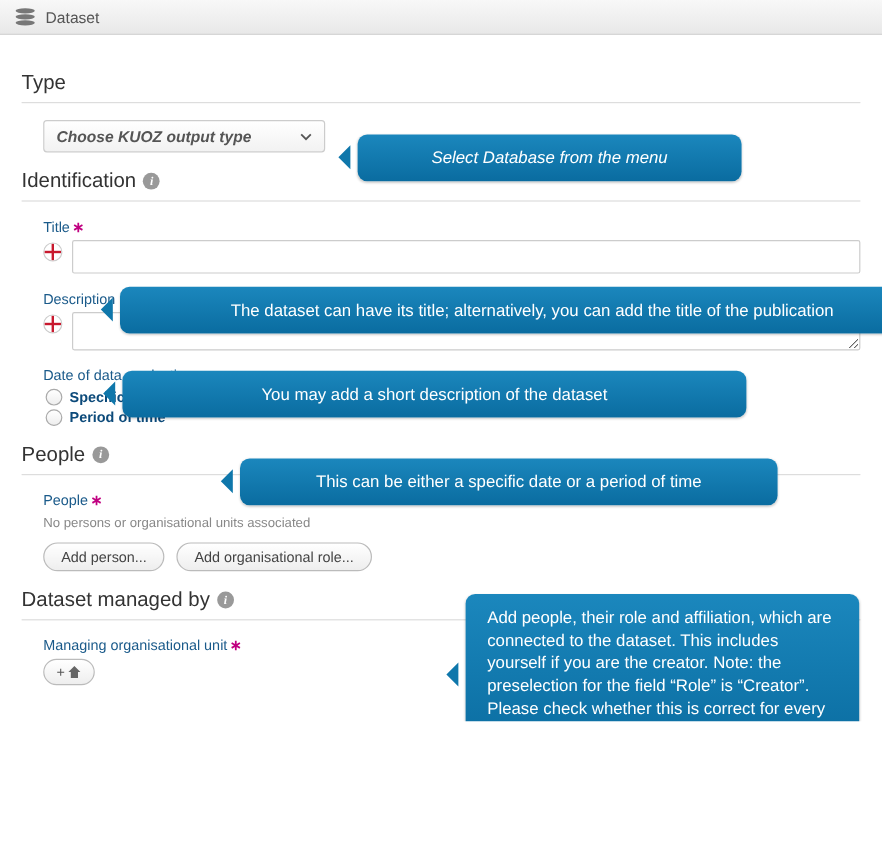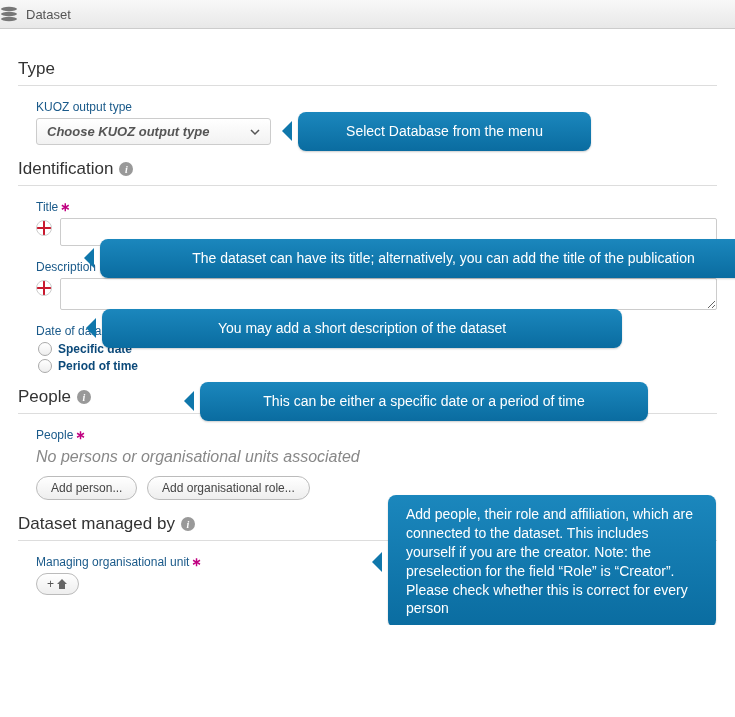--- a/index.html
+++ b/index.html
@@ -1,17 +1,17 @@
 <!DOCTYPE html>
 <html><head>
 <meta charset="utf-8">
 <style>
 * { box-sizing: border-box; margin: 0; padding: 0; }
 body { font-family: "Segoe UI", Tahoma, Arial, sans-serif; font-size: 13px; color: #333; background: #fff; width: 735px; }
-.header-bar { background: linear-gradient(to bottom, #f8f8f8, #e8e8e8); border-bottom: 1px solid #ccc; padding: 6px 0; display: flex; align-items: center; gap: 8px; }
+.header-bar { background: linear-gradient(to bottom, #f8f8f8, #e8e8e8); border-bottom: 1px solid #ccc; padding: 6px 12px; display: flex; align-items: center; gap: 8px; }
 .db-icon { width: 18px; height: 16px; display: inline-block; }
 .db-icon svg { width: 100%; height: 100%; }
 .header-title { color: #555; font-size: 13px; }
 .content { padding: 16px 18px; }
 .section-title { font-size: 17px; font-weight: 400; color: #333; margin-top: 14px; margin-bottom: 2px; display: flex; align-items: center; gap: 6px; }
 .section-rule { border: none; border-top: 1px solid #ddd; margin: 6px 0 14px 0; }
 .field-group { margin-left: 18px; margin-bottom: 14px; position: relative; }
 .field-label { color: #1a5a8a; font-size: 12px; margin-bottom: 4px; display: block; }
 .req { color: #c00080; font-weight: bold; margin-left: 2px; }
 .dropdown { display: inline-flex; align-items: center; border: 1px solid #ccc; border-radius: 3px; background: linear-gradient(to bottom, #fff, #f2f2f2); padding: 5px 10px; font-style: italic; color: #555; cursor: pointer; gap: 40px; font-size: 13px; font-weight: bold; }
@@ -19,26 +19,26 @@
 .input-row { display: flex; align-items: flex-start; gap: 8px; }
 .flag-icon { width: 16px; height: 16px; border-radius: 50%; background: #fff; border: 1px solid #ccc; position: relative; flex-shrink: 0; margin-top: 2px; overflow: hidden; }
 .flag-icon::before { content: ""; position: absolute; left: 0; right: 0; top: 50%; height: 2px; background: #c8192e; transform: translateY(-50%); }
 .flag-icon::after { content: ""; position: absolute; top: 0; bottom: 0; left: 50%; width: 2px; background: #c8192e; transform: translateX(-50%); }
 .text-input { flex: 1; border: 1px solid #ccc; border-radius: 2px; padding: 5px 6px; font-size: 13px; height: 28px; }
 .textarea-input { flex: 1; border: 1px solid #ccc; border-radius: 2px; padding: 5px 6px; font-size: 13px; height: 32px; resize: both; }
 .radio-row { display: flex; align-items: center; gap: 6px; margin: 3px 0; margin-left: 2px; }
 .radio-circle { width: 14px; height: 14px; border: 1px solid #aaa; border-radius: 50%; background: linear-gradient(to bottom, #fff, #eee); flex-shrink: 0; }
 .radio-label { color: #0c4a7a; font-weight: 600; font-size: 12px; }
 .info-icon { width: 14px; height: 14px; border-radius: 50%; background: #999; color: #fff; display: inline-flex; align-items: center; justify-content: center; font-size: 10px; font-style: italic; font-family: Georgia, serif; font-weight: bold; }
-.placeholder-text { color: #888; font-style: italic; font-size: 16px; margin: 6px 0 10px 0; }
+.placeholder-text { color: #888; font-size: 11px; margin: 6px 0 10px 0; }
 .pill-btn { display: inline-flex; align-items: center; border: 1px solid #bbb; border-radius: 14px; background: linear-gradient(to bottom, #fff, #eee); padding: 4px 14px; font-size: 12px; color: #444; cursor: pointer; margin-right: 6px; }
 .pill-btn-small { display: inline-flex; align-items: center; border: 1px solid #bbb; border-radius: 14px; background: linear-gradient(to bottom, #fff, #eee); padding: 3px 10px; font-size: 12px; color: #555; cursor: pointer; gap: 2px; }
 .callout { position: absolute; background: linear-gradient(to bottom, #1b87bd, #0a6ca0); color: #fff; border-radius: 8px; padding: 10px 18px; font-size: 14px; line-height: 1.35; text-align: center; box-shadow: 0 1px 2px rgba(0,0,0,0.2); z-index: 10; }
 .callout-tail-left::before { content: ""; position: absolute; left: -16px; top: 50%; transform: translateY(-50%); border: 10px solid transparent; border-right-color: #0f77ab; border-left: 0; width: 0; height: 0; }
-.c1 { left: 298px; top: 112px; width: 293px; }
+.c1 { left: 298px; top: 112px; width: 320px; font-style: italic; }
 .c2 { left: 100px; top: 239px; width: 687px; }
 .c3 { left: 102px; top: 309px; width: 520px; }
 .c4 { left: 200px; top: 382px; width: 448px; }
 .c5 { left: 388px; top: 495px; width: 328px; text-align: left; }
 .c6 { left: 275px; top: 670px; width: 440px; }
 .pos-rel { position: relative; }
 .home-svg { width: 12px; height: 12px; }
 </style>
 </head>
 <body>
@@ -54,21 +54,20 @@
         </svg>
   </span>
   <span class="header-title">Dataset</span>
 </div>
 
 <div class="content">
 
   <div class="section-title">Type</div>
   <hr class="section-rule">
   <div class="field-group">
-    <span class="field-label">KUOZ output type</span>
     <div class="dropdown">
       <span>Choose KUOZ output type</span>
       <svg class="chev-down" viewBox="0 0 10 10">
             <path d="M1 3 L5 7 L9 3" fill="none" stroke="#555" stroke-width="1.5"></path>
           </svg>
     </div>
   </div>
 
   <div class="section-title">
     <span>Identification</span>

